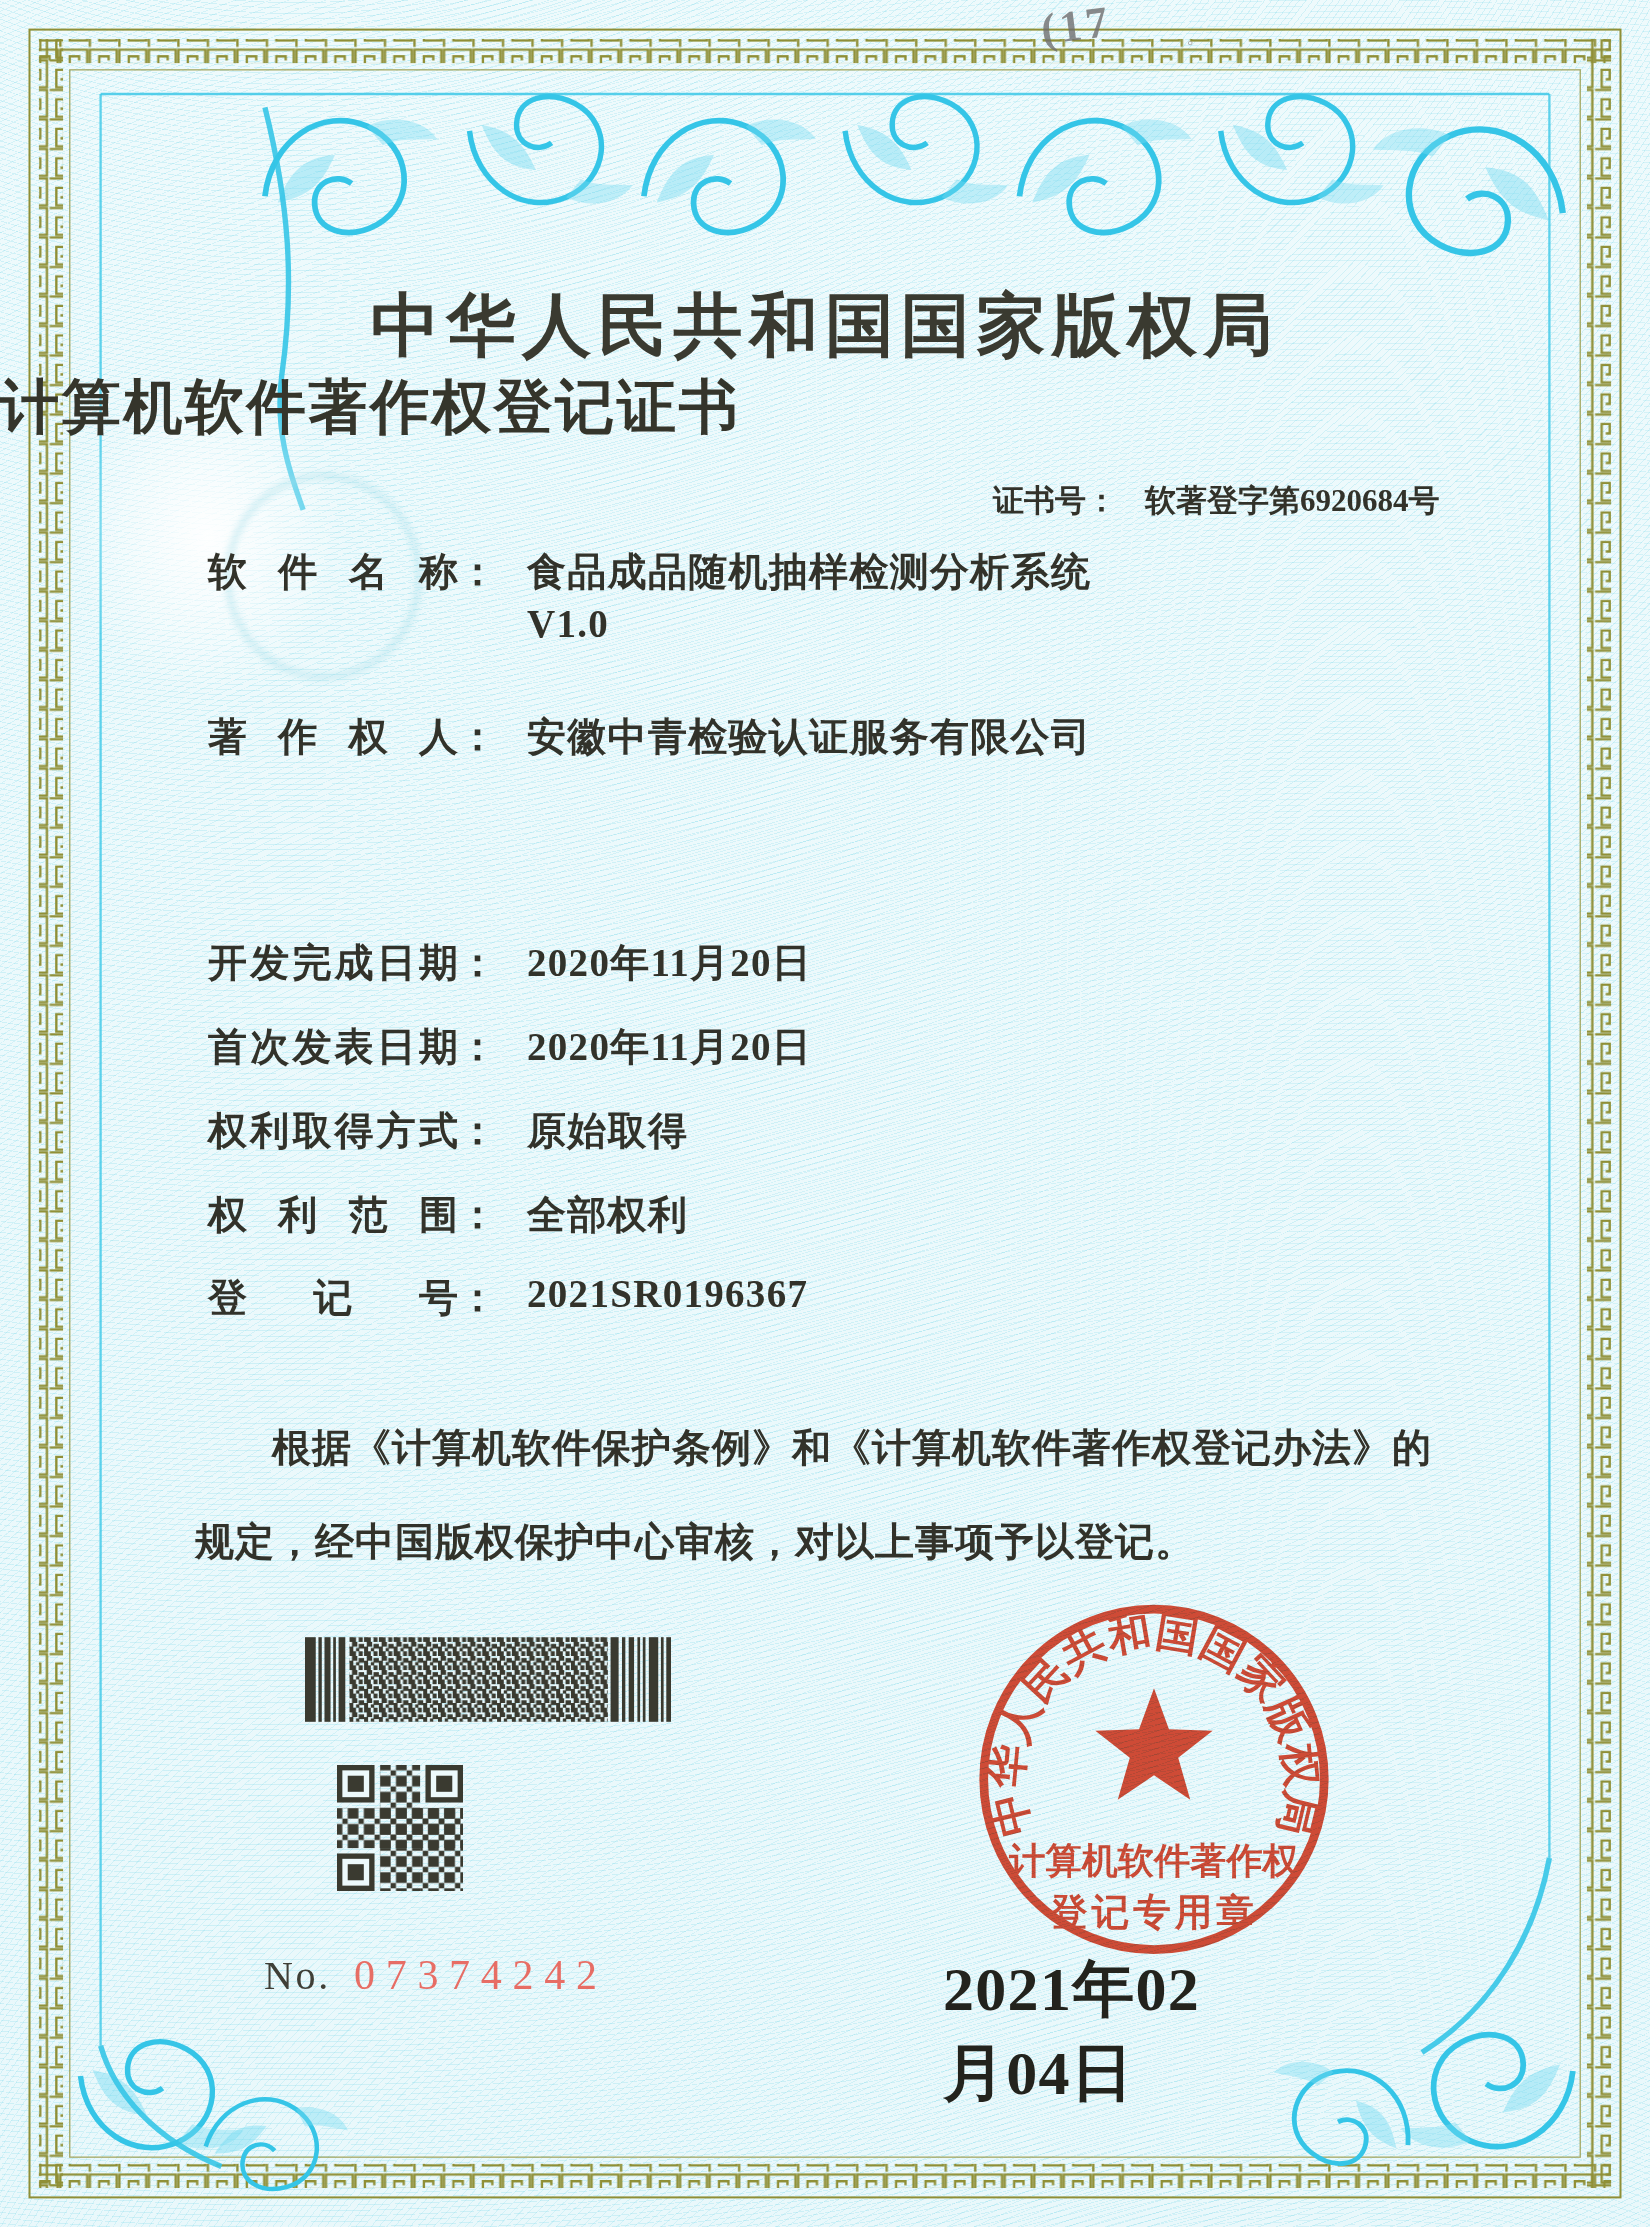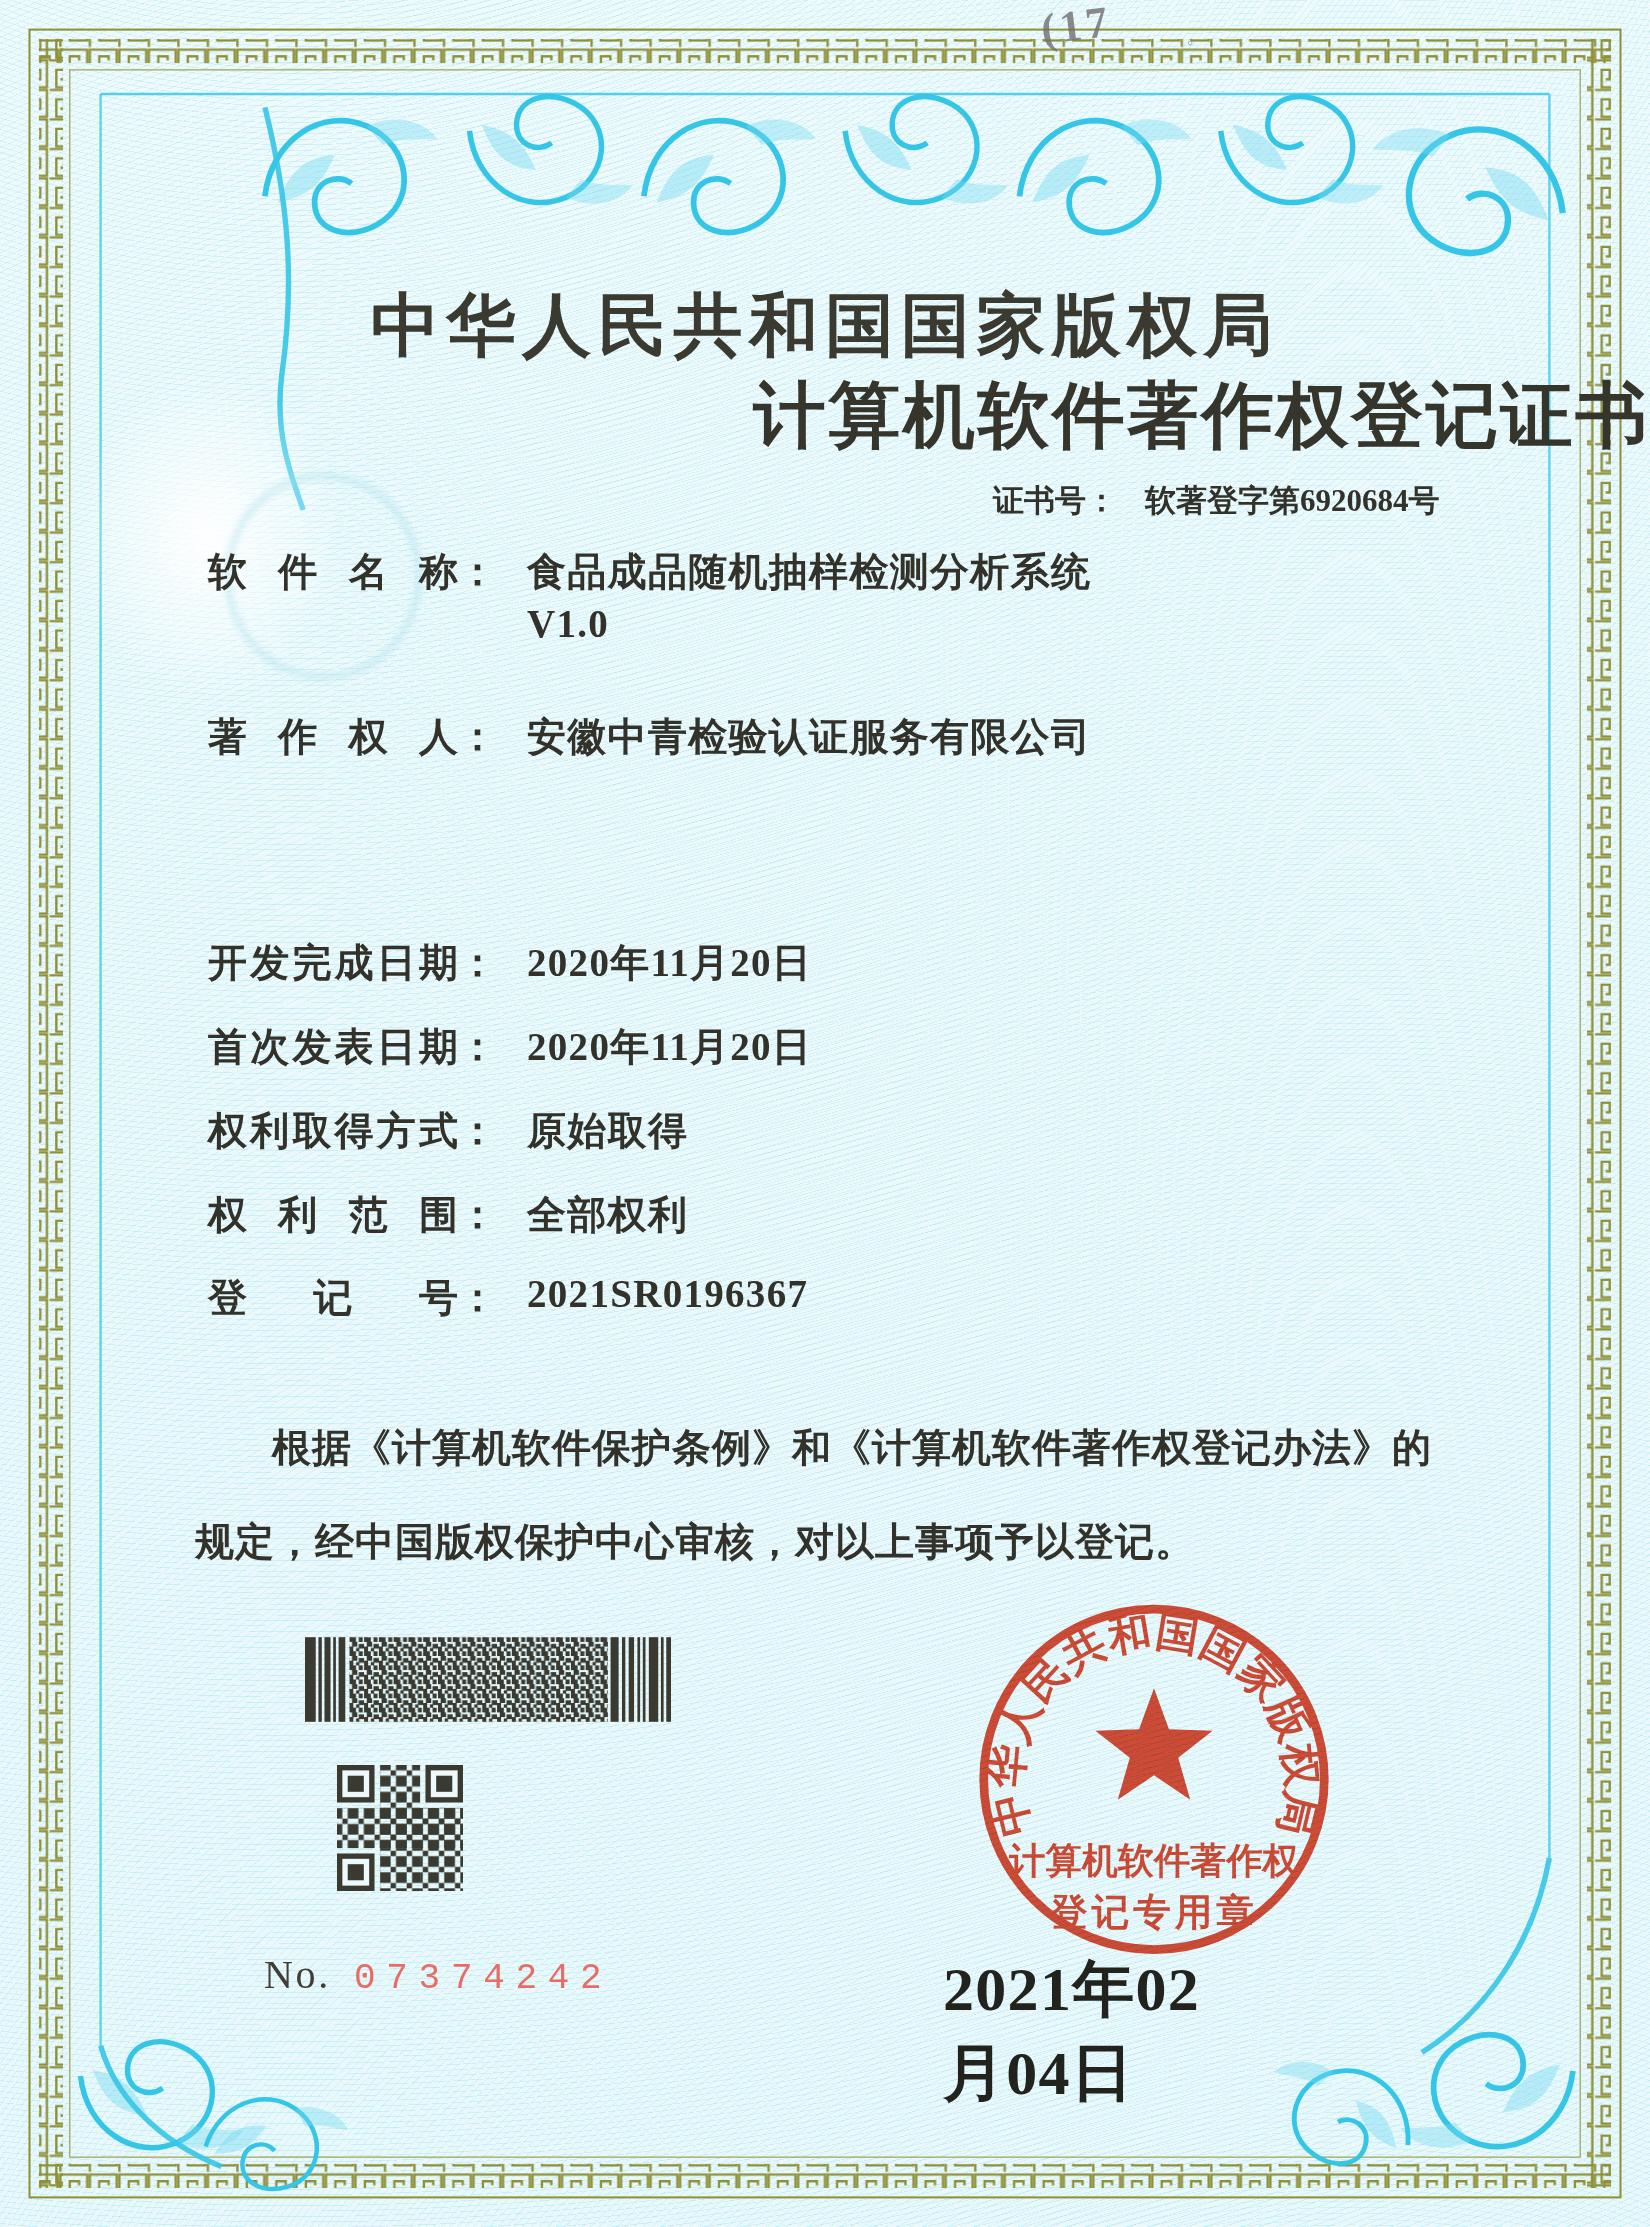--- a/index.html
+++ b/index.html
@@ -9,35 +9,35 @@
     background:
       repeating-radial-gradient(120% 90% at 18% -35%, rgba(86,205,227,.20) 0 0.8px, rgba(255,255,255,0) 0.8px 5.4px),
       repeating-radial-gradient(130% 95% at 82% 135%, rgba(86,205,227,.17) 0 0.8px, rgba(255,255,255,0) 0.8px 6px),
       linear-gradient(#eefafc,#e9f8fb);
   }
   .abs{position:absolute;}
   svg.layer{position:absolute;left:0;top:0;}
   
   .title1{left:0;right:0;top:280px;text-align:center;font-size:69px;font-weight:700;
           letter-spacing:6.7px;color:#3a3a30;}
-  .title2{left:0;right:0;top:368px;text-align:right;font-size:72px;font-weight:700;
+  .title2{left:0;right:0;top:368px;text-align:left;font-size:59px;font-weight:700;
           letter-spacing:2.7px;color:#35352b;}
   .certno{left:993px;top:480px;font-size:31px;font-weight:700;white-space:nowrap;}
   .certno .v{margin-left:28px;}
   .frow{left:208px;font-size:39px;font-weight:700;white-space:nowrap;height:47px;}
   .flabel{display:inline-block;width:250px;text-align:justify;text-align-last:justify;
           text-justify:inter-character;vertical-align:top;}
   .fcolon{display:inline-block;vertical-align:top;}
   .fvalue{position:absolute;left:319px;top:0;font-weight:600;letter-spacing:1.3px;}
   .fvalue2{left:527px;font-size:39px;font-weight:600;letter-spacing:1.3px;}
   .stmt{left:195px;font-size:39px;font-weight:600;letter-spacing:1px;white-space:nowrap;}
   .stmt.first{padding-left:77px;}
   .serial{left:264px;top:1951px;font-size:40px;white-space:nowrap;}
   .serial .pfx{color:#3f3f37;letter-spacing:2.7px;text-align:center;}
-  .serial .num{color:#e8564c;font-family:Liberation Mono, monospace;font-size:36px;
+  .serial .num{color:#e8564c;font-family:Liberation Serif, serif;font-size:42px;
                letter-spacing:10.7px;margin-left:23px;opacity:.85;}
   .issue-date{left:943px;top:1947px;width:282px;text-align:left;font-size:62px;
               font-weight:700;letter-spacing:1.3px;color:#23231d;}
   .pencil{left:1041px;top:0px;font-size:44px;color:#6f6f6f;transform:rotate(-7deg);
           font-weight:600;letter-spacing:4px;opacity:.8;}
   .pencil-dot{left:1186px;top:23px;font-size:20px;color:#8a8a8a;opacity:.8;}
   
   .emboss{left:74px;top:376px;width:268px;height:322px;border-radius:50%;
           background:radial-gradient(closest-side, rgba(255,255,255,.95), rgba(255,255,255,0));}
   .watermark{left:225px;top:473px;width:185px;height:195px;border-radius:50%;

